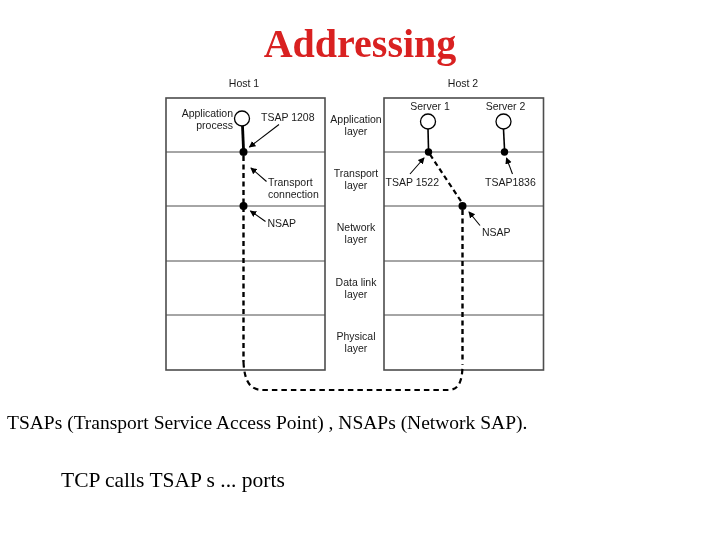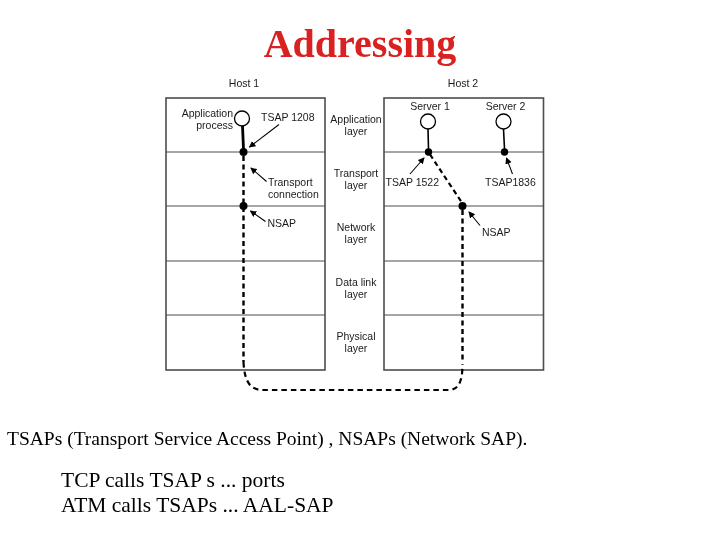--- a/index.html
+++ b/index.html
@@ -10,21 +10,21 @@
   .slide-title{
     position:absolute;left:0;top:20px;width:720px;text-align:center;
     font-family:"Liberation Serif",serif;font-weight:bold;font-size:40px;
     color:#d92121;margin:0;letter-spacing:0px;
   }
   .diagram-svg{position:absolute;left:140px;top:60px;width:430px;height:345px;}
   .diagram-svg text{
     font-family:"Liberation Sans",sans-serif;font-size:10.5px;fill:#1a1a1a;
   }
   .caption-1{
-    position:absolute;left:7px;top:428px;margin:0;
+    position:absolute;left:7px;top:412px;margin:0;
     font-family:"Liberation Serif",serif;font-size:19.5px;color:#000000;
     white-space:nowrap;
   }
   .caption-2{
     position:absolute;left:51px;top:458px;margin:10px;
     font-family:"Liberation Serif",serif;font-size:21.5px;line-height:25px;
     color:#000000;white-space:nowrap;
   }
 </style>
 </head>
@@ -105,14 +105,13 @@
   <text x="482" y="236">NSAP</text>
   <line x1="480" y1="225.5" x2="469" y2="212" stroke="#000000" stroke-width="1.1" marker-end="url(#arr)"></line>
   <line x1="462.5" y1="210" x2="462.5" y2="363" stroke="#000000" stroke-width="2.4" stroke-dasharray="5 3.5"></line>
 
   <path d="M243.5,362 C244.5,383 251,390 263,390 L448,390 C458,390 462.5,383 462.5,364" fill="none" stroke="#000000" stroke-width="2.2" stroke-dasharray="5.5 4"></path>
 </svg>
 
 <p class="caption-1">TSAPs (Transport Service Access Point) , NSAPs (Network SAP).</p>
 <div class="caption-2">
   <div>TCP calls TSAP s ... ports</div>
-  <div>ATM calls TSAPs ... AAL-SAP</div>
 </div>
 
 </body></html>

